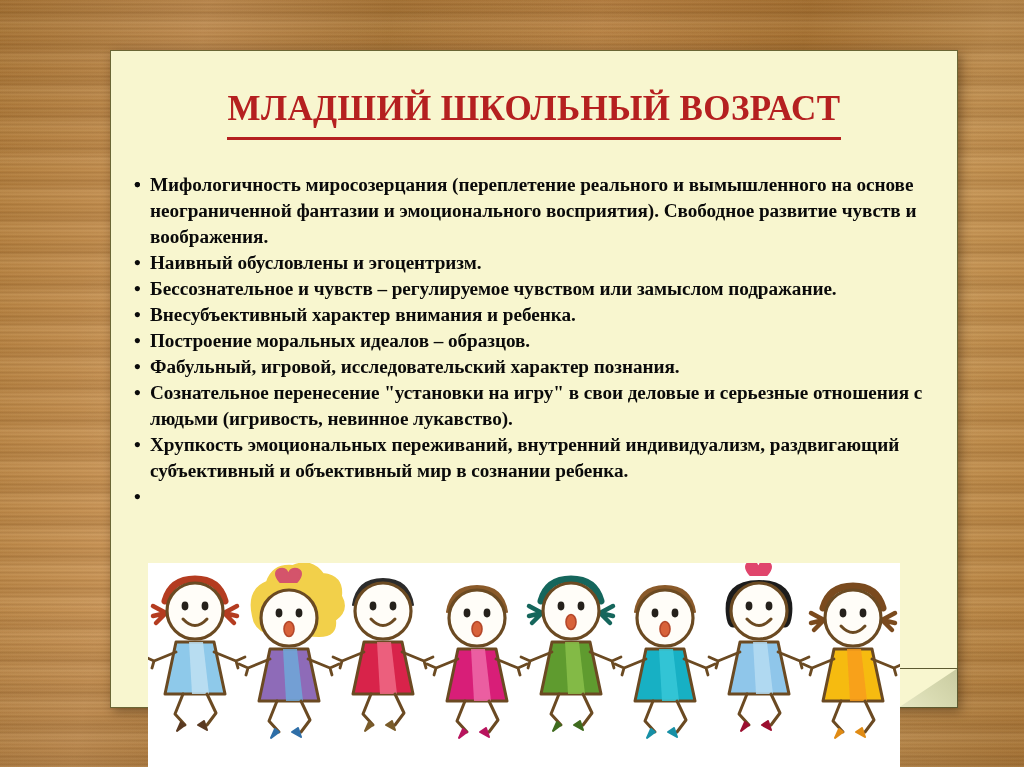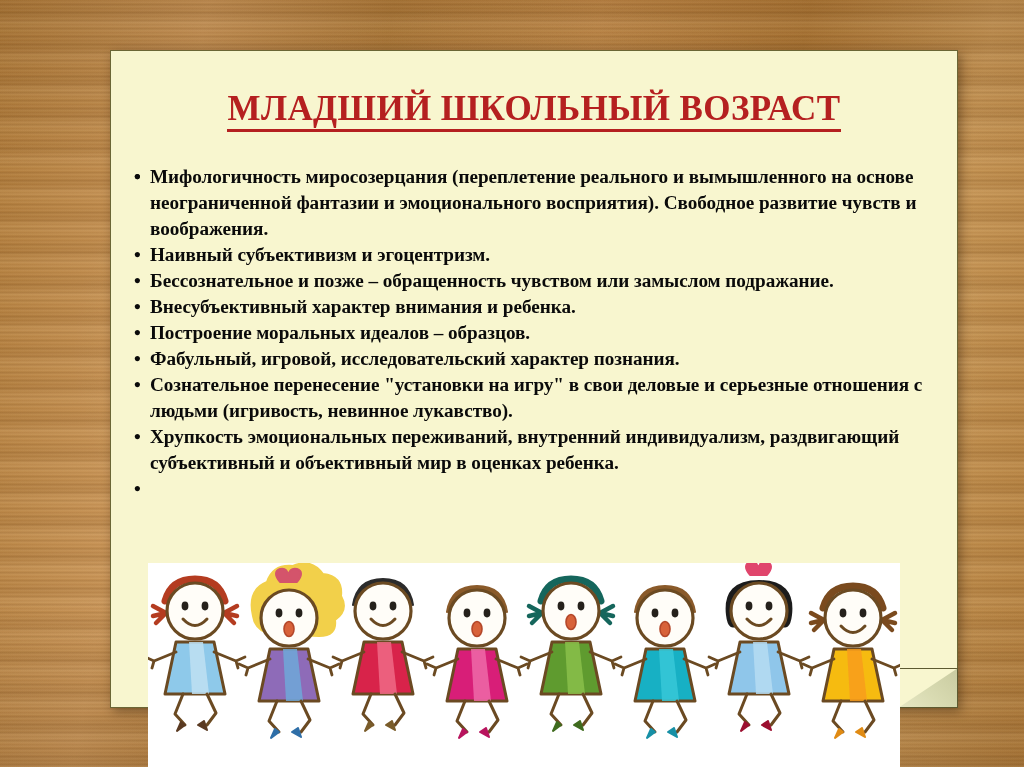--- a/index.html
+++ b/index.html
@@ -113,21 +113,21 @@
     padding-top: 17px;
   }
   #slide-title {
     display: inline-block;
     font-family: "Liberation Serif", "DejaVu Serif", serif;
     font-size: 35px;
     font-weight: bold;
     letter-spacing: 0.4px;
     color: #b52020;
     border-bottom: 3px solid #b52020;
-    padding-bottom: 1px;
+    padding-bottom: 9px;
     line-height: 1.04;
     white-space: nowrap;
   }
 
   
   #bullet-list {
     margin: 9px 0 0 0;
     padding: 0 22px 0 23px;
     list-style: none;
   }
@@ -183,45 +183,45 @@
   <ul id="bullet-list">
     <li class="bullet-item">
       <span class="bullet-dot">•</span>
     </li>
     <li class="bullet-item">
       <span class="bullet-dot">•</span>
       <span class="bullet-text">Мифологичность миросозерцания (переплетение реального и вымышленного на основе неограниченной фантазии и эмоционального восприятия). Свободное развитие чувств и воображения.</span>
     </li>
     <li class="bullet-item">
       <span class="bullet-dot">•</span>
-      <span class="bullet-text">Наивный субъективизм и эгоцентризм.</span>
-    </li>
-    <li class="bullet-item">
-      <span class="bullet-dot">•</span>
-      <span class="bullet-text">Бессознательное и позже – обращенность чувством или замыслом подражание.</span>
+      <span class="bullet-text">Наивный обусловлены и эгоцентризм.</span>
+    </li>
+    <li class="bullet-item">
+      <span class="bullet-dot">•</span>
+      <span class="bullet-text">Бессознательное и чувств – регулируемое чувством или замыслом подражание.</span>
     </li>
     <li class="bullet-item">
       <span class="bullet-dot">•</span>
       <span class="bullet-text">Внесубъективный характер внимания и ребенка.</span>
     </li>
     <li class="bullet-item">
       <span class="bullet-dot">•</span>
       <span class="bullet-text">Построение моральных идеалов – образцов.</span>
     </li>
     <li class="bullet-item">
       <span class="bullet-dot">•</span>
       <span class="bullet-text">Фабульный, игровой, исследовательский характер познания.</span>
     </li>
     <li class="bullet-item">
       <span class="bullet-dot">•</span>
       <span class="bullet-text">Сознательное перенесение "установки на игру" в свои деловые и серьезные отношения с людьми (игривость, невинное лукавство).</span>
     </li>
     <li class="bullet-item">
       <span class="bullet-dot">•</span>
-      <span class="bullet-text">Хрупкость эмоциональных переживаний, внутренний индивидуализм, раздвигающий субъективный и объективный мир в оценках ребенка.</span>
+      <span class="bullet-text">Хрупкость эмоциональных переживаний, внутренний индивидуализм, раздвигающий субъективный и объективный мир в сознании ребенка.</span>
     </li>
     <li class="bullet-item">
       <span class="bullet-dot">•</span>
     </li>
   </ul>
 
   <div id="page-curl-edge"></div>
   <div id="page-curl-diagonal"></div>
   <div id="page-curl-fold"></div>
 </div>

